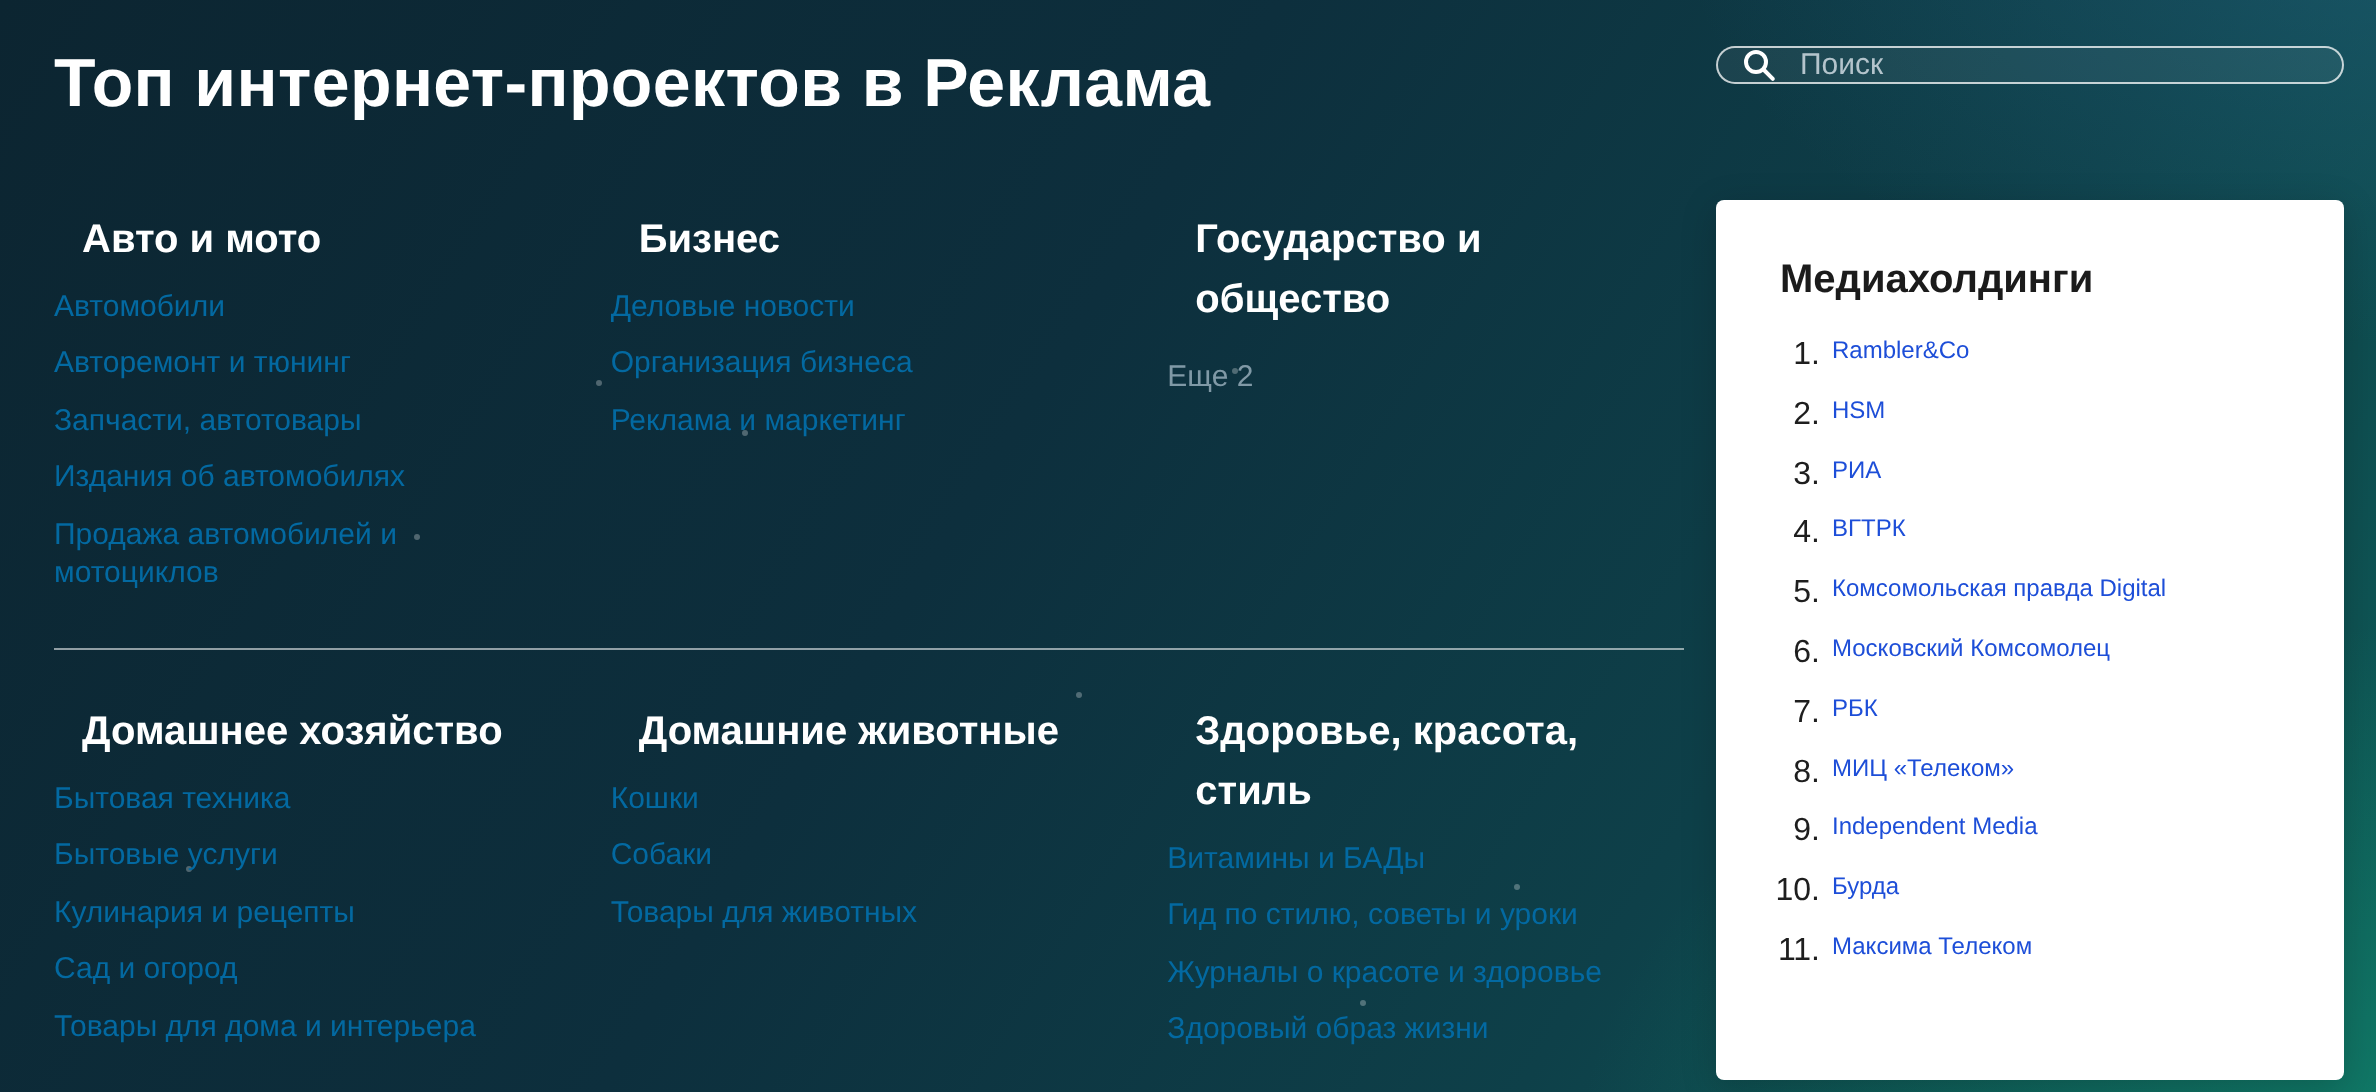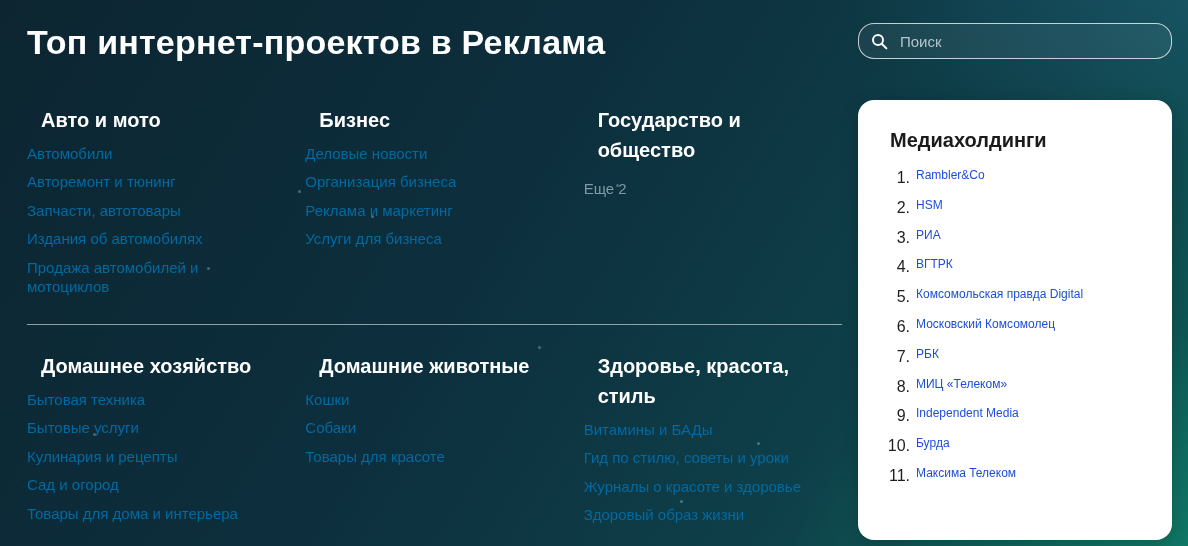--- a/index.html
+++ b/index.html
@@ -21,21 +21,21 @@
   }
 
   .content { position: absolute; left: 27px; top: 22px; width: 815px; }
   .page-title {
     margin: 0; color: #ffffff; font-size: 34px; font-weight: bold;
     letter-spacing: 0.2px; line-height: 1.2;
   }
 
   
   .search-box {
-    position: absolute; left: 858px; top: 23px; width: 314px; height: 36px;
+    position: absolute; left: 858px; top: 23px; width: 314px; height: 19px;
     border: 1px solid rgba(255,255,255,0.75); border-radius: 16px;
     background: rgba(255,255,255,0.06);
     display: flex; align-items: center; box-sizing: border-box; padding: 0 10px 0 12px;
   }
   .search-box svg { flex: 0 0 auto; margin-right: 10px; display: block; }
   .search-input {
     flex: 1; background: transparent; border: none; outline: none;
     color: #e8f0f3; font-size: 15px; font-family: inherit;
   }
   .search-input::placeholder { color: #b4c4cc; opacity: 1; }
@@ -60,21 +60,21 @@
     display: inline-block; cursor: pointer;
   }
   .more-link {
     color: #8099a6; font-size: 15px; line-height: 1.3; display: inline-block;
     margin-top: 5px; cursor: pointer; text-decoration: none;
   }
 
   
   .holdings-card {
     position: absolute; left: 858px; top: 100px; width: 314px; height: 440px;
-    background: #ffffff; border-radius: 16px; box-sizing: border-box;
+    background: #ffffff; border-radius: 4px; box-sizing: border-box;
     padding: 29px 22px 20px 22px; box-shadow: 0 4px 18px rgba(0,0,0,0.18);
   }
   .holdings-title {
     margin: 0 0 16px 10px; color: #1b1b1b; font-size: 20px; font-weight: bold;
   }
   .holdings-list { list-style: none; margin: 0; padding: 0; }
   .holdings-list li {
     display: grid; grid-template-columns: 30px 1fr; column-gap: 6px;
     margin-bottom: 9px; cursor: pointer;
   }
@@ -115,21 +115,20 @@
             <li><a class="cat-link">Издания об автомобилях</a></li>
             <li><a class="cat-link">Продажа автомобилей и мотоциклов</a></li>
           </ul>
         </div>
         <div class="category">
           <h2 class="cat-title">Бизнес</h2>
           <ul class="cat-list">
             <li><a class="cat-link">Деловые новости</a></li>
             <li><a class="cat-link">Организация бизнеса</a></li>
             <li><a class="cat-link">Реклама и маркетинг</a></li>
-            <li><a class="cat-link">Услуги для бизнеса</a></li>
           </ul>
         </div>
         <div class="category"><h2 class="cat-title">Государство и общество</h2><a class="more-link">Еще 2</a></div>
       </div>
     <hr class="section-divider">
     <div class="cat-row second">
         <div class="category">
           <h2 class="cat-title">Домашнее хозяйство</h2>
           <ul class="cat-list">
             <li><a class="cat-link">Бытовая техника</a></li>
@@ -137,21 +136,21 @@
             <li><a class="cat-link">Кулинария и рецепты</a></li>
             <li><a class="cat-link">Сад и огород</a></li>
             <li><a class="cat-link">Товары для дома и интерьера</a></li>
           </ul>
         </div>
         <div class="category">
           <h2 class="cat-title">Домашние животные</h2>
           <ul class="cat-list">
             <li><a class="cat-link">Кошки</a></li>
             <li><a class="cat-link">Собаки</a></li>
-            <li><a class="cat-link">Товары для красоте</a></li>
+            <li><a class="cat-link">Товары для животных</a></li>
           </ul>
         </div>
         <div class="category">
           <h2 class="cat-title">Здоровье, красота, стиль</h2>
           <ul class="cat-list">
             <li><a class="cat-link">Витамины и БАДы</a></li>
             <li><a class="cat-link">Гид по стилю, советы и уроки</a></li>
             <li><a class="cat-link">Журналы о красоте и здоровье</a></li>
             <li><a class="cat-link">Здоровый образ жизни</a></li>
           </ul>

